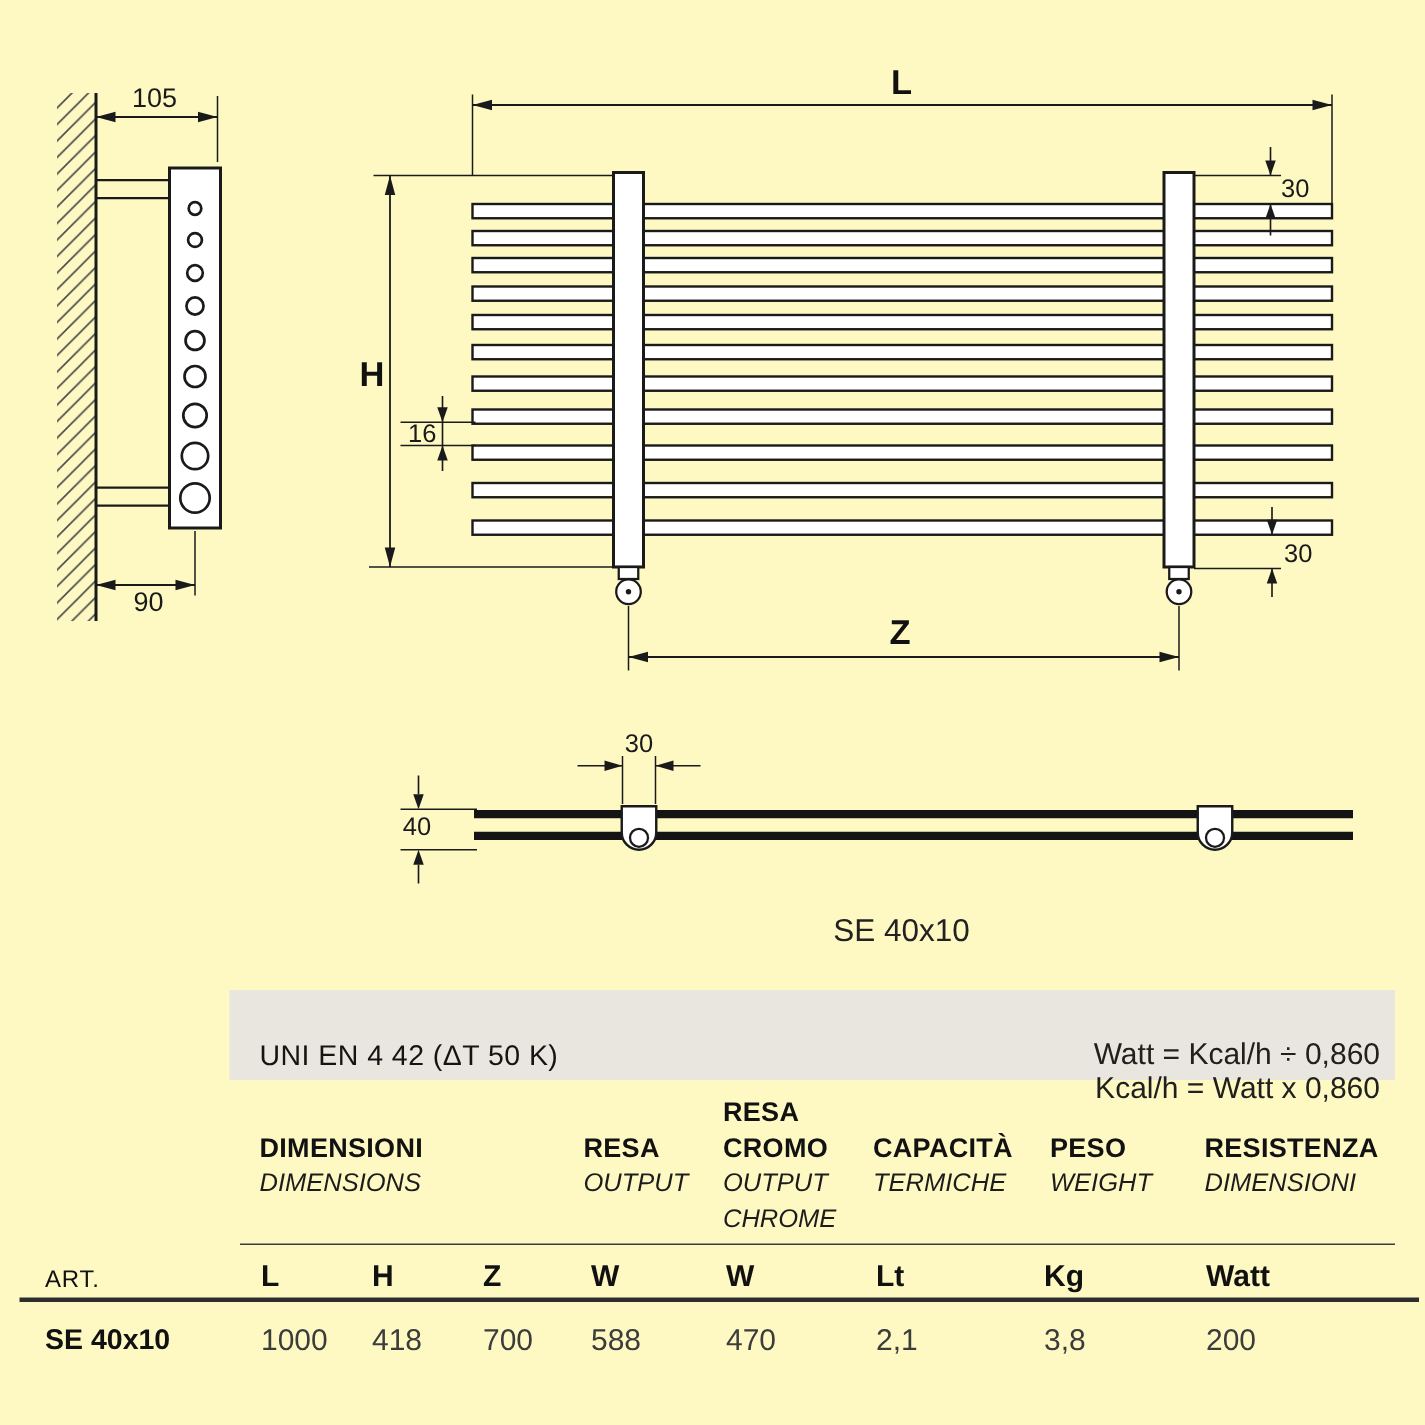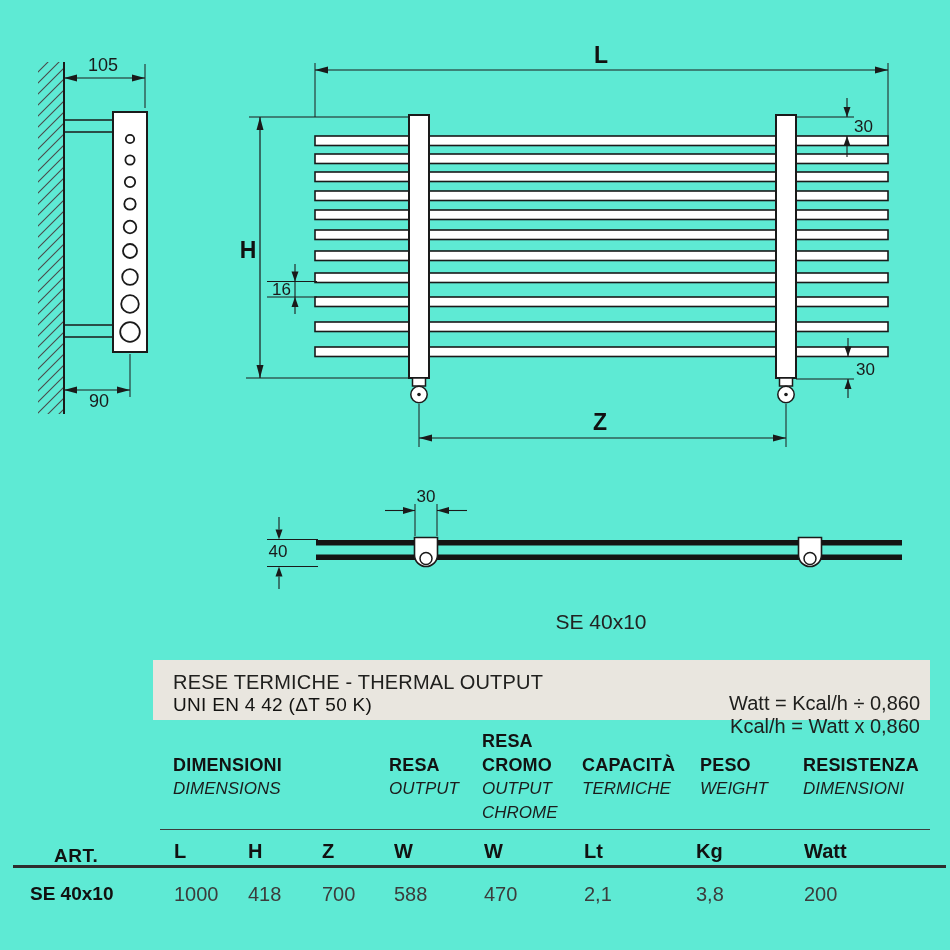--- a/index.html
+++ b/index.html
@@ -1,17 +1,17 @@
 <!DOCTYPE html>
 <html><head>
 <meta charset="utf-8">
 <style>
   html,body{margin:0;padding:0;background:#ffffff;}
   .page{
-    position:relative;width:950px;height:950px;background:#5eead4;
+    position:relative;width:950px;height:950px;background:#fef9c3;
     font-family:"Liberation Sans",sans-serif;color:#1b1b1b;overflow:hidden;
   }
   .art{position:absolute;left:0;top:0;}
   .lbl{position:absolute;white-space:nowrap;line-height:1;}
   .c{transform:translate(-50%,-50%);}
   .cl{transform:translate(0,-50%);}
   .cr{transform:translate(-100%,-50%);}
   .rt{transform:translate(-100%,0);margin-top:21px;}
   .dim{font-size:17px;color:#1a1a1a;}
   .dim-lg{font-size:18px;color:#1a1a1a;}
@@ -19,21 +19,21 @@
   .model{font-size:21px;color:#222;}
   .band{position:absolute;left:153px;top:660px;width:777px;height:60px;background:#e9e6df;}
   .band-title{font-size:20px;color:#20201e;letter-spacing:0.2px;}
   .band-standard{font-size:19px;font-weight:normal;color:#141412;letter-spacing:0.3px;}
   .band-formula{font-size:20px;color:#20201e;}
   .gh{font-size:18px;font-weight:bold;color:#121212;letter-spacing:0.2px;}
   .gh-en{font-size:17px;font-style:italic;color:#1c1c1c;}
   .rule-thin{position:absolute;left:160px;top:829px;width:770px;height:0;border-top:1.6px solid #3c3c3c;}
   .rule-thick{position:absolute;left:13px;top:865px;width:933px;height:3px;background:#2e2e2e;}
   .th{font-size:20px;font-weight:bold;color:#111;}
-  .th-art{font-size:19px;font-weight:bold;color:#111;letter-spacing:0.5px;margin-left:24px;}
+  .th-art{font-size:16px;font-weight:normal;color:#111;letter-spacing:0.5px;}
   .td{font-size:20px;color:#3c3c3c;}
   .td-art{font-size:19px;font-weight:bold;color:#111;}
 </style>
 </head>
 <body>
 
 <div class="page">
 
   <svg class="art" width="950" height="650" viewBox="0 0 950 650">
     <defs>
@@ -200,21 +200,20 @@
   <span class="lbl axis c" style="left:248px;top:250px;">H</span>
   <span class="lbl axis c" style="left:600px;top:422px;">Z</span>
   <span class="lbl dim cr" style="left:291px;top:289px;">16</span>
   <span class="lbl dim cl" style="left:854px;top:126px;">30</span>
   <span class="lbl dim cl" style="left:856px;top:369px;">30</span>
   <span class="lbl dim c" style="left:426px;top:496px;">30</span>
   <span class="lbl dim c" style="left:278px;top:551px;">40</span>
   <span class="lbl model c" style="left:601px;top:621px;">SE 40x10</span>
 
   <div class="band"></div>
-  <span class="lbl band-title" style="left:173px;top:672px;">RESE TERMICHE - THERMAL OUTPUT</span>
   <span class="lbl band-standard" style="left:173px;top:695px;">UNI EN 4 42 (ΔT 50 K)</span>
   <span class="lbl band-formula rt" style="left:920px;top:672px;">Watt = Kcal/h ÷ 0,860</span>
   <span class="lbl band-formula rt" style="left:920px;top:695px;">Kcal/h = Watt x 0,860</span>
 
   <span class="lbl gh" style="left:482px;top:732px;">RESA</span>
   <span class="lbl gh" style="left:173px;top:756px;">DIMENSIONI</span>
   <span class="lbl gh" style="left:389px;top:756px;">RESA</span>
   <span class="lbl gh" style="left:482px;top:756px;">CROMO</span>
   <span class="lbl gh" style="left:582px;top:756px;">CAPACITÀ</span>
   <span class="lbl gh" style="left:700px;top:756px;">PESO</span>

